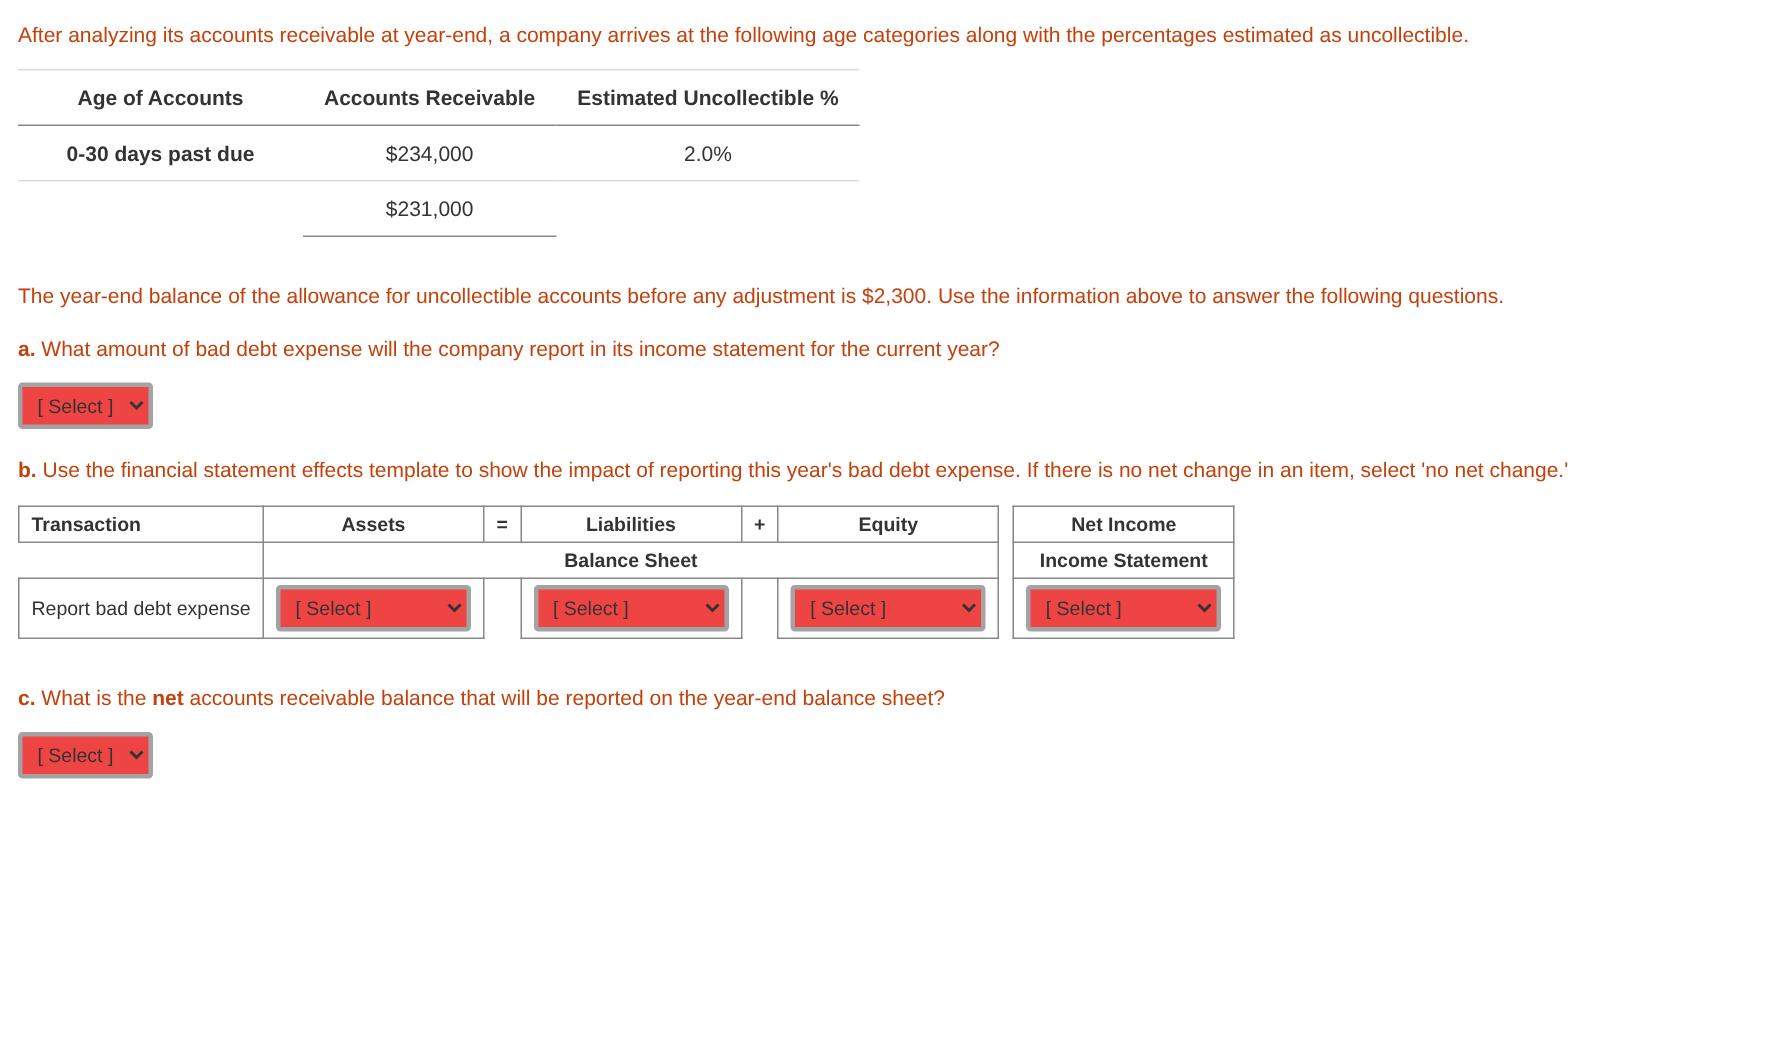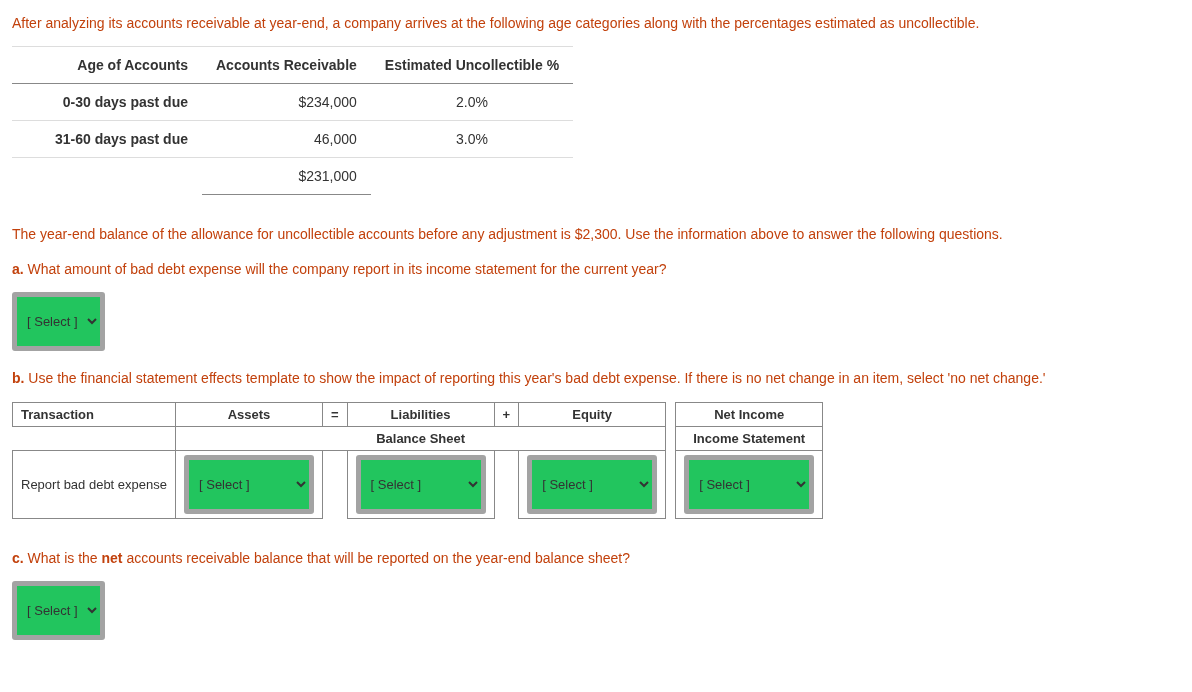--- a/index.html
+++ b/index.html
@@ -8,42 +8,42 @@
     font-size: 14px;
     color: #333;
     background: #fff;
     padding: 8px 12px;
     width: 1192px;
   }
   .intro, .mid-text, .q { color: #c2410c; line-height: 1.6; margin: 4px 0 12px 0; }
   .data-table { border-collapse: collapse; margin-top: 8px; }
   .data-table th, .data-table td {
     padding: 10px 14px;
-    text-align: right;
+    text-align: center;
     border-bottom: 1px solid #ddd;
     font-size: 14px;
     font-weight: 400;
   }
   .data-table thead th { font-weight: 700; border-bottom: 1px solid #888; border-top: 1px solid #ddd; }
-  .data-table .ar { text-align: right; }
+  .data-table .ar { text-align: center; }
   .data-table .ctr { text-align: center; }
   .data-table tfoot td { border-top: 1px solid #888; border-bottom: 1px solid #888; }
   .data-table tfoot td.noborder { border: none; }
   .data-table td.col1 { min-width: 190px; font-weight: bold; }
   .data-table td.col2, .data-table th.col2 { min-width: 130px; }
   .data-table td.col3, .data-table th.col3 { min-width: 160px; text-align: center; }
   .spacer { height: 24px; }
   .bold { font-weight: 700; }
   select.dd {
     font-family: inherit;
     font-size: 13px;
-    padding: 16px 6px;
-    border: 5px solid #a3a3a3;
+    padding: 4px 6px;
+    border: 3px solid #a3a3a3;
     border-radius: 3px;
-    background: #22c55e;
+    background: #ef4444;
     color: #333;
     min-width: 90px;
   }
   select.dd.wide { min-width: 130px; width: 130px; }
   .fs-table { border-collapse: collapse; margin-top: 6px; }
   .fs-table th, .fs-table td {
     border: 1px solid #888;
     padding: 4px 8px;
     font-size: 13px;
     text-align: center;
@@ -68,25 +68,20 @@
       <th class="col1">Age of Accounts</th>
       <th class="col2 ar">Accounts Receivable</th>
       <th class="col3 ctr">Estimated Uncollectible %</th>
     </tr>
   </thead>
   <tbody>
     <tr>
       <td class="col1">0-30 days past due</td>
       <td class="col2 ar">$234,000</td>
       <td class="col3 ctr">2.0%</td>
-    </tr>
-    <tr>
-      <td class="col1">31-60 days past due</td>
-      <td class="col2 ar">46,000</td>
-      <td class="col3 ctr">3.0%</td>
     </tr>
   </tbody>
   <tfoot>
     <tr>
       <td class="noborder"></td>
       <td class="col2 ar">$231,000</td>
       <td class="noborder"></td>
     </tr>
   </tfoot>
 </table>

